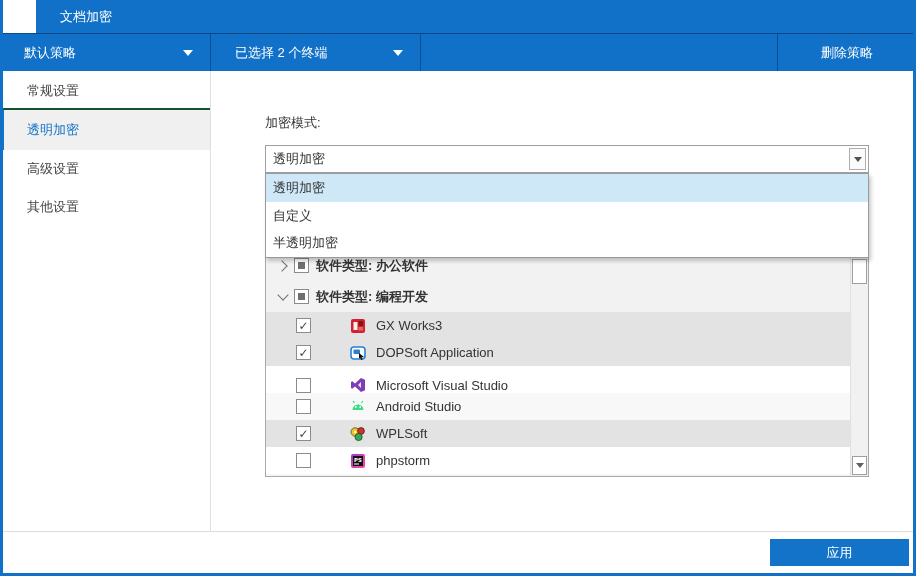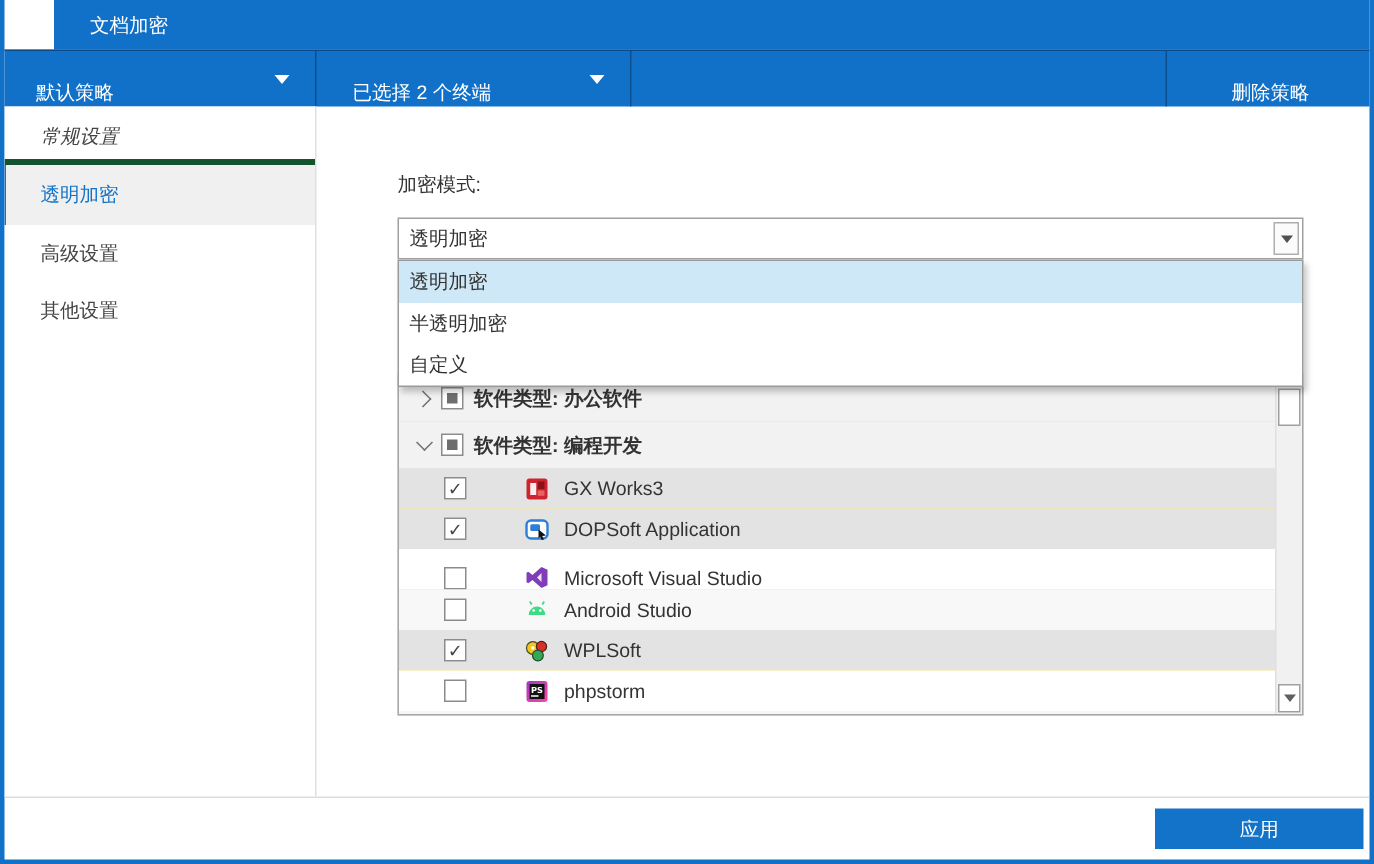--- a/index.html
+++ b/index.html
@@ -8,30 +8,30 @@
     font-family:"Liberation Sans","DejaVu Sans",sans-serif;font-size:13px;color:#333;
     border-left:3px solid #1171c8;border-right:3px solid #1171c8;border-bottom:3px solid #1171c8;
     box-sizing:border-box;
   }
   
   .titlebar{position:absolute;left:-3px;top:0;width:916px;height:33px;background:#1171c8;margin-left:36px;}
   .titlebar .title{position:absolute;left:24px;top:0;line-height:33px;color:#fff;font-size:13px;}
   .close-btn{position:absolute;right:14px;top:4px;width:26px;height:26px;display:flex;align-items:center;justify-content:center;cursor:pointer;}
   
   .toolbar{position:absolute;left:-3px;top:33px;width:916px;height:38px;background:#1171c8;border-top:1px solid rgba(10,40,80,0.55);box-sizing:border-box;display:flex;}
-  .tb-sec{position:relative;height:100%;color:#fff;display:flex;align-items:flex-end;box-sizing:border-box;}
+  .tb-sec{position:relative;height:100%;color:#fff;display:flex;align-items:center;box-sizing:border-box;}
   .tb-sec.dd{cursor:pointer;}
   .tb-sep{width:1px;height:100%;background:rgba(8,45,90,0.5);}
   .tb-label{padding-left:24px;}
   .caret-down-white{position:absolute;width:0;height:0;border-left:5px solid transparent;border-right:5px solid transparent;border-top:6px solid #fff;top:16px;}
   .tb-delete{justify-content:center;cursor:pointer;flex:0 0 138px;}
   
   .sidebar{position:absolute;left:0;top:71px;width:208px;height:460px;background:#fff;border-right:1px solid #e0e0e0;box-sizing:border-box;}
   .side-item{position:relative;height:38px;line-height:38px;padding-left:24px;color:#444;cursor:pointer;box-sizing:border-box;}
-  .side-item.first{border-bottom:4px solid #14532d;height:39px;line-height:39px;font-style:italic;}
+  .side-item.first{border-bottom:2px solid #14532d;height:39px;line-height:39px;}
   .side-item.selected{background:#f0f0f0;color:#1373c6;height:40px;line-height:40px;}
   .side-item.selected::before{content:"";position:absolute;left:-3px;top:0;bottom:0;width:4px;background:#1373c6;}
   
   .mode-label{position:absolute;left:262px;top:114px;}
   .combo{position:absolute;left:262px;top:145px;width:604px;height:28px;border:1px solid #a0a0a0;background:#fff;box-sizing:border-box;cursor:pointer;}
   .combo-value{position:absolute;left:7px;top:0;line-height:26px;}
   .combo-btn{position:absolute;right:2px;top:2px;width:17px;height:22px;border:1px solid #aeaeae;background:#fbfbfb;display:flex;align-items:center;justify-content:center;box-sizing:border-box;}
   .caret-down-dark{width:0;height:0;border-left:4px solid transparent;border-right:4px solid transparent;border-top:5px solid #505050;}
   .dropdown{position:absolute;left:262px;top:173px;width:604px;height:85px;background:#fff;border:1px solid #9a9a9a;box-sizing:border-box;z-index:8;box-shadow:2px 3px 4px rgba(0,0,0,0.22);}
   .dd-opt{height:27.6px;line-height:27.6px;padding-left:7px;cursor:pointer;}
@@ -105,22 +105,22 @@
 
   <div class="combo">
     <span class="combo-value">透明加密</span>
     <span class="combo-btn">
       <span class="caret-down-dark"></span>
     </span>
   </div>
 
   <div class="dropdown" id="dropdown">
       <div class="dd-opt hl">透明加密</div>
+      <div class="dd-opt">自定义</div>
       <div class="dd-opt">半透明加密</div>
-      <div class="dd-opt">自定义</div>
     </div>
 
   <div class="swlist">
     <div class="sw-rows" id="swrows">
         <div class="sw-row group">
           <span class="chev-box">
             <span class="chev right"></span>
           </span>
           <span class="cb" style="left: 28px;">
             <span class="partial"></span>

